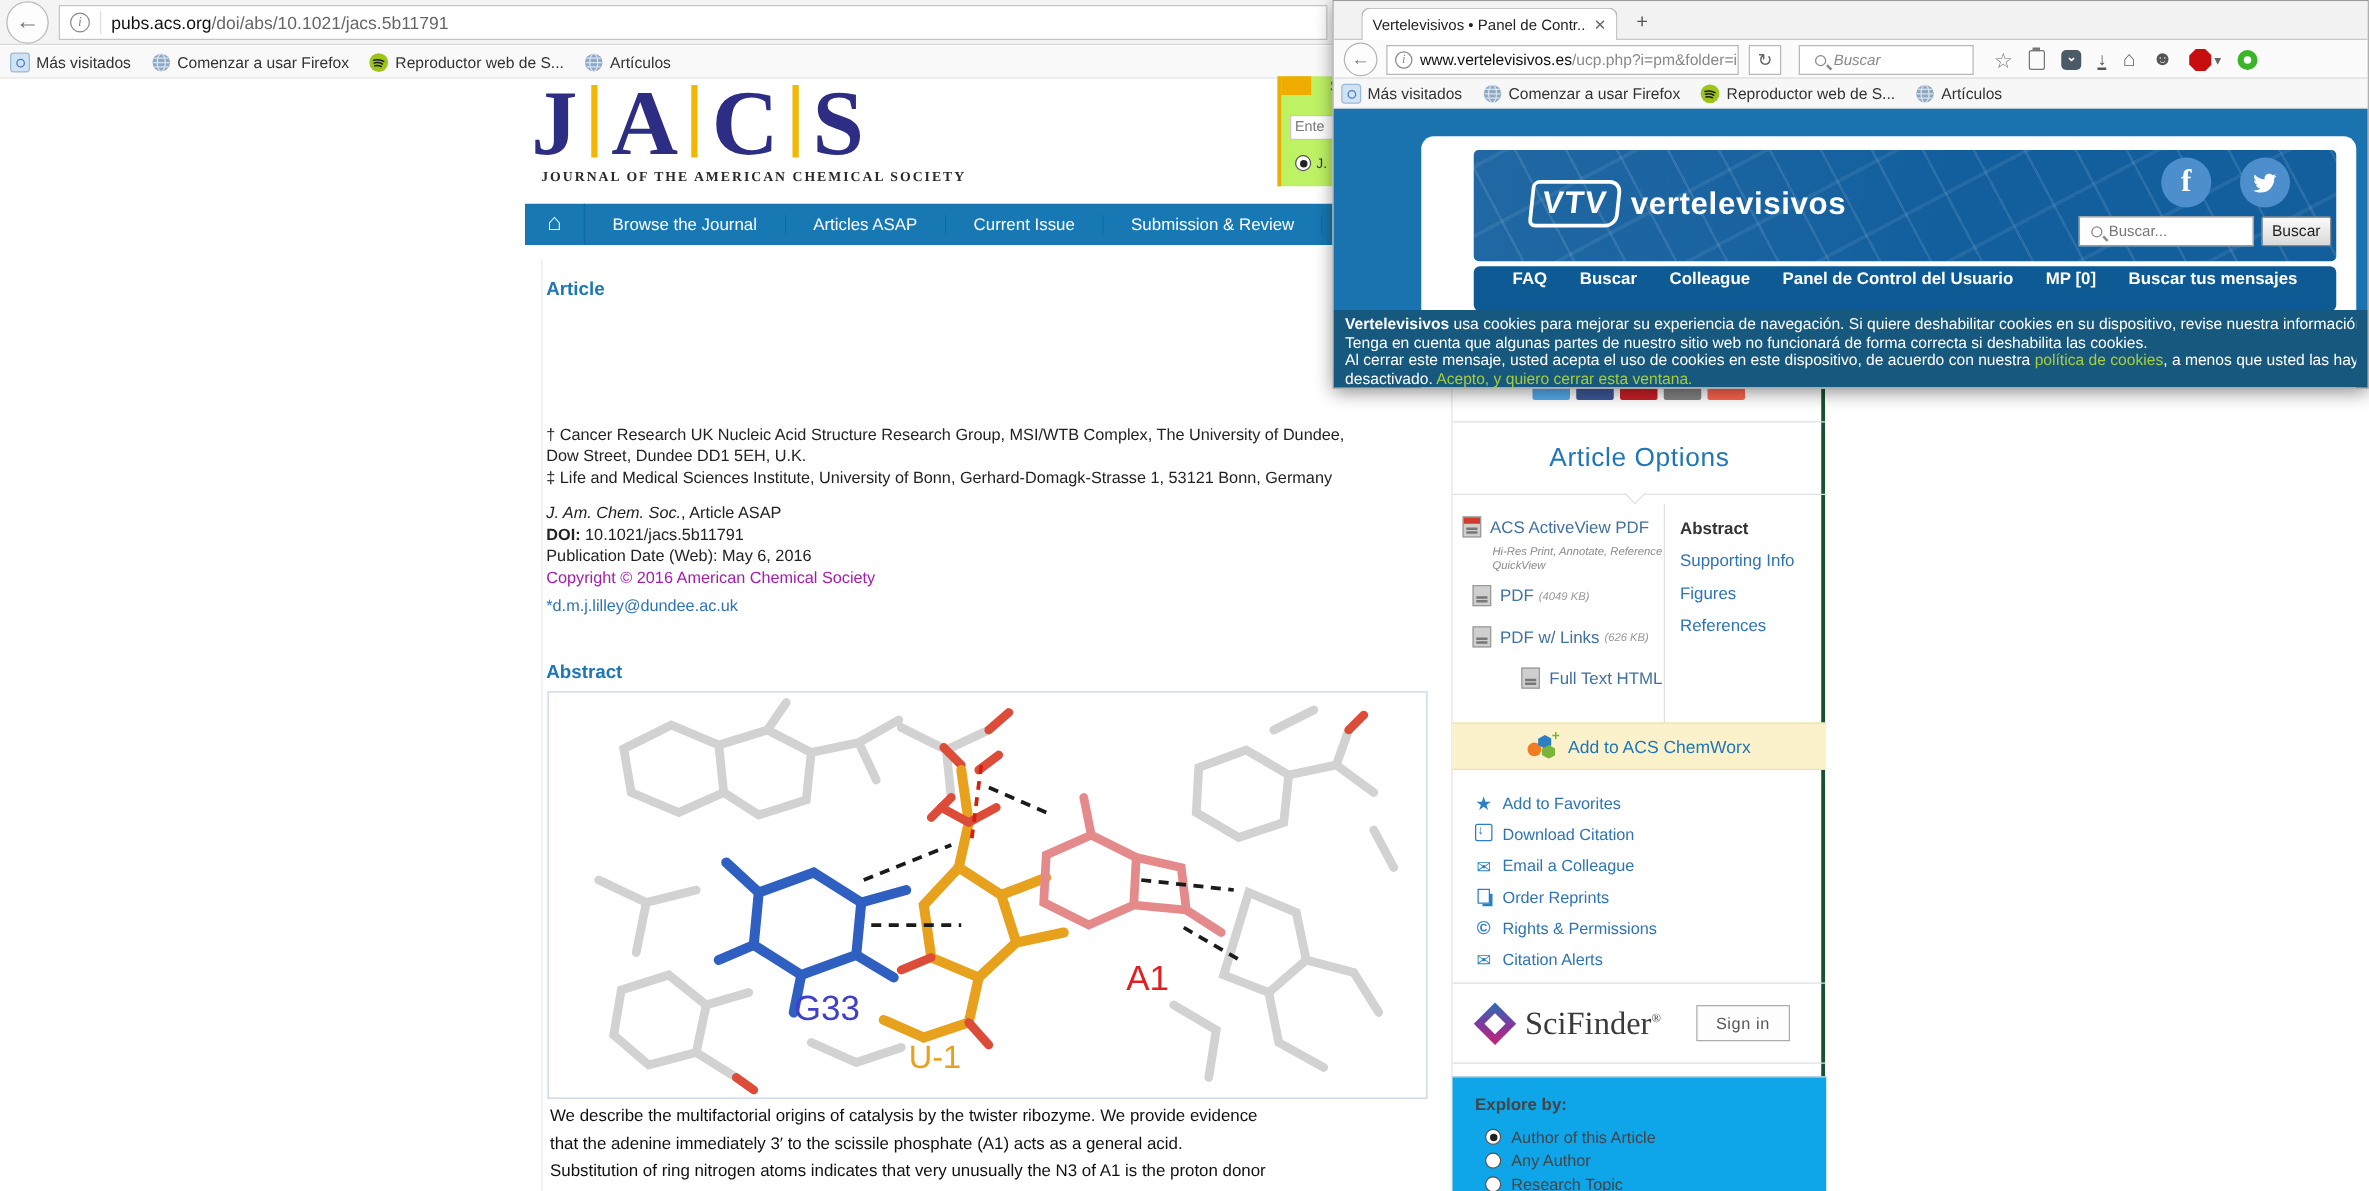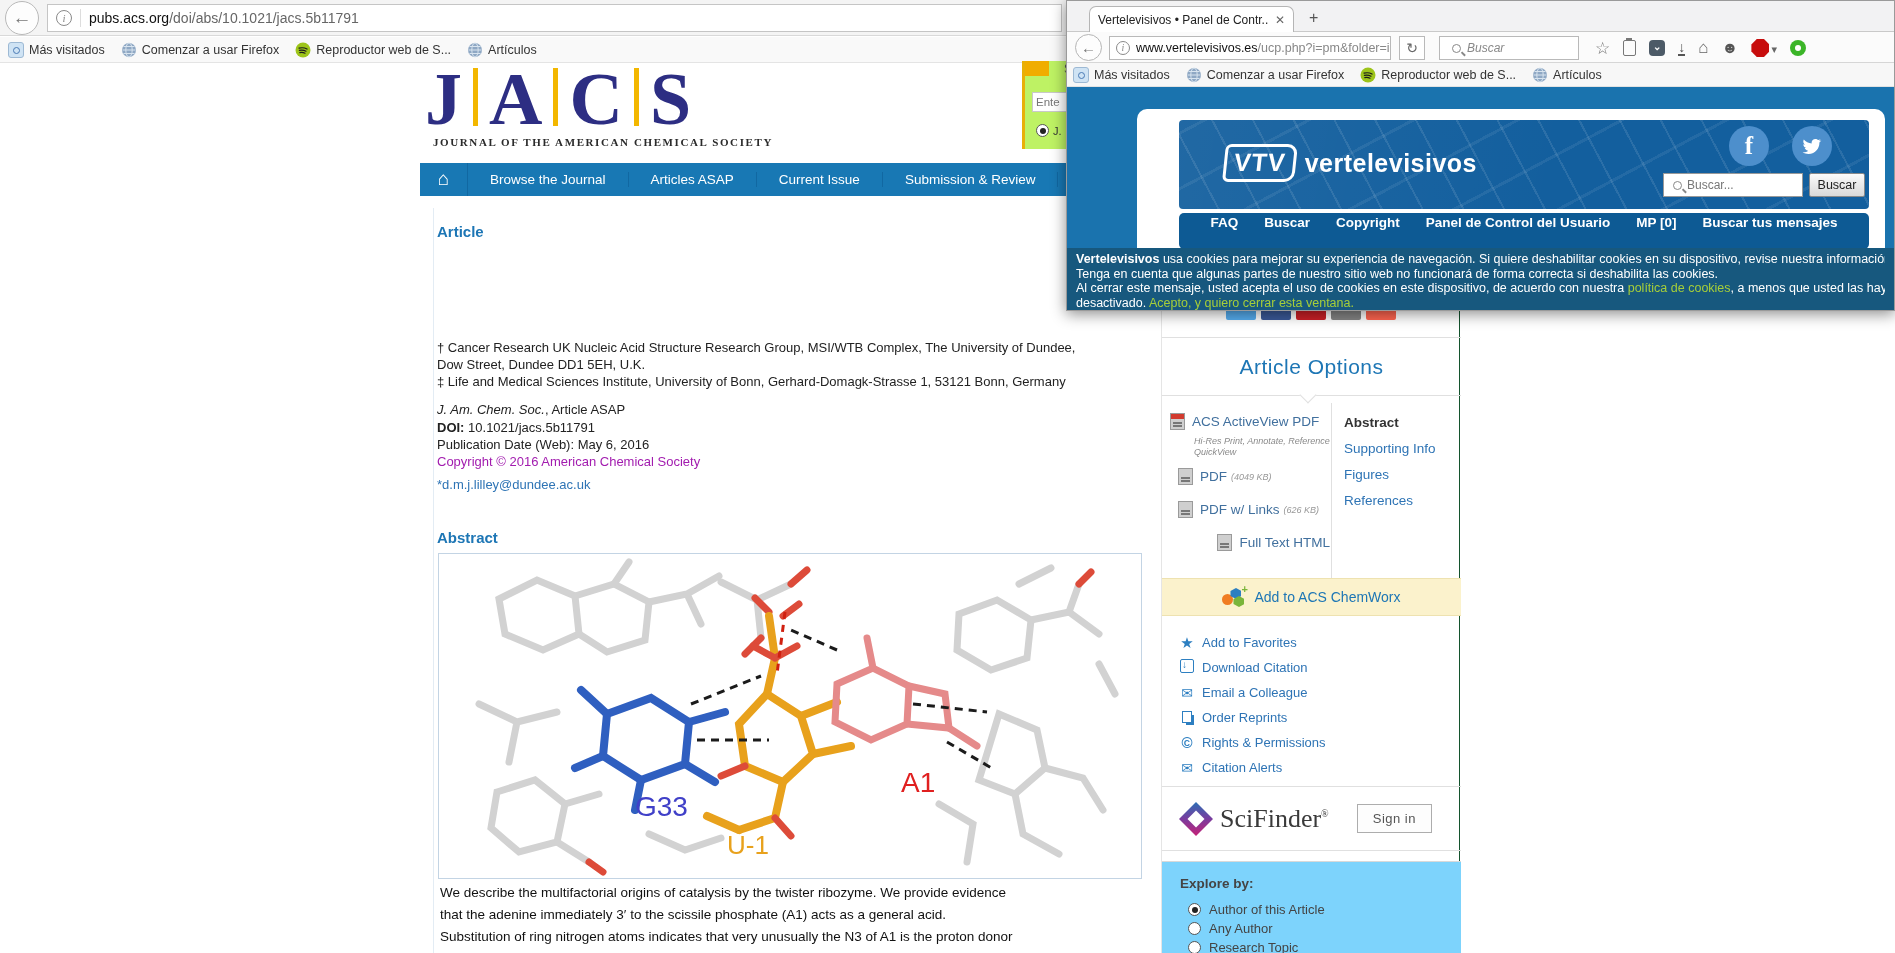--- a/index.html
+++ b/index.html
@@ -59,21 +59,21 @@
   .doi-line b { font-weight:bold; }
   .pub-line { position:absolute; left:437px; top:374px; font-size:13px; color:#222; }
   .copy-line { position:absolute; left:437px; top:391px; font-size:13px; font-weight:normal; color:#a21caf; }
   .email-line { position:absolute; left:437px; top:414px; font-size:13px; color:#2e74b5; }
   .abs-heading { position:absolute; left:437px; top:466px; font-size:15px; font-weight:bold; color:#1d76b5; }
   .figure-box { position:absolute; left:438px; top:490px; width:704px; height:326px; border:1px solid #c3d4e4; background:#fff; }
   .abstract-lines { position:absolute; left:440px; top:822px; width:660px; }
   .abstract-lines div { font-size:13.5px; color:#111; height:22px; white-space:nowrap; }
 
   
-  .sidebar { position:absolute; left:1161px; top:0px; width:299px; height:890px; border-left:1px solid #e5e5e5; border-right:1px solid #14532d; }
+  .sidebar { position:absolute; left:1161px; top:0px; width:299px; height:890px; border-left:1px solid #e5e5e5; border-right:3px solid #14532d; }
   .share-row { position:absolute; left:64px; top:240px; display:flex; }
   .share-ic { width:30px; height:17px; margin-right:5px; border-radius:2px; }
   .sb-divider { position:absolute; left:0; width:299px; height:1px; background:#e0e0e0; }
   .sb-heading { position:absolute; left:0; top:292px; width:299px; text-align:center; font-size:21px; color:#1d76b5; letter-spacing:.5px; }
   .notch { position:absolute; left:140px; top:326px; width:12px; height:12px; background:#fff; border-right:1px solid #e0e0e0; border-bottom:1px solid #e0e0e0; transform:rotate(45deg); }
   .opt-left { position:absolute; left:8px; top:350px; width:160px; }
   .opt-vline { position:absolute; left:169px; top:340px; width:1px; height:175px; background:#e0e0e0; }
   .opt-row { display:flex; align-items:center; margin-bottom:6px; }
   .opt-label { font-size:13.5px; color:#41709e; margin-left:7px; white-space:nowrap; }
   .opt-size { font-size:9px; font-style:italic; color:#999; margin-left:4px; }
@@ -103,21 +103,21 @@
   .icon-mail:before { content:"✉"; font-size:14px; }
   .icon-pages { width:10px; height:12px; border:1.5px solid #2d7fc1; display:inline-block; background:#fff; box-shadow:3px 3px 0 -1px #2d7fc1; }
   .icon-copyright:before { content:"©"; font-size:15px; font-weight:bold;}
   .scifinder { position:absolute; left:0; top:723px; width:299px; height:65px; border-top:1px solid #e0e0e0; border-bottom:1px solid #e0e0e0;
     display:flex; align-items:center; padding-left:22px; }
   .sf-diamond { width:24px; height:24px; transform:rotate(45deg); background:linear-gradient(135deg,#2b6fb5,#7a3c9e,#c52277); position:relative; flex:none; }
   .sf-diamond:after { content:""; position:absolute; left:6px; top:6px; width:12px; height:12px; background:#fff; }
   .sf-name { font-family:"Liberation Serif", serif; font-size:26px; color:#3a3a3a; margin-left:12px; }
   .sf-reg { font-size:10px; vertical-align:super; }
   .sf-signin { margin-left:28px; border:1px solid #adadad; background:#fdfdfd; color:#555; font-size:13px; padding:6px 15px; letter-spacing:.5px;}
-  .explore { position:absolute; left:0; top:798px; width:299px; height:92px; background:#7dd3fc; border-top:1px solid #d9d9d9; padding:14px 0 0 18px; }
+  .explore { position:absolute; left:0; top:798px; width:299px; height:92px; background:#0ea5e9; border-top:1px solid #d9d9d9; padding:14px 0 0 18px; }
   .explore-h { font-size:13.5px; font-weight:bold; color:#444; margin-bottom:9px; }
   .exp-row { display:flex; align-items:center; height:19px; }
   .exp-row span { font-size:13px; color:#444; margin-left:8px; }
 
   
   #popup-window { position:absolute; left:1066px; top:0; width:829px; height:311px; background:#fff;
     border:1px solid #9a9a9a; box-shadow:0 3px 14px rgba(0,0,0,.45); z-index:10; }
   .p-tabstrip { position:absolute; left:0; top:0; width:827px; height:31px; background:#f2f2f3; border-bottom:1px solid #c9c9c9;}
   .p-tab { position:absolute; left:22px; top:5px; width:205px; height:26px; background:#fff; border:1px solid #b5b5b5; border-bottom:none;
     border-radius:7px 7px 0 0; display:flex; align-items:center; padding:0 8px; }
@@ -542,21 +542,21 @@
       <div class="v-search">
         <span class="lens"></span>
         <span>Buscar...</span>
       </div>
       <div class="v-sbutton">Buscar</div>
     </div>
     <div class="v-navpill">
       <div class="v-nav1">
           <span>FAQ</span>
           <span>Buscar</span>
-          <span>Copyright</span>
+          <span>Colleague</span>
           <span>Panel de Control del Usuario</span>
           <span>MP [0]</span>
           <span>Buscar tus mensajes</span>
         </div>
     </div>
     <div class="cookie-bar">
       <div><b>Vertelevisivos</b><span> usa cookies para mejorar su experiencia de navegación. Si quiere deshabilitar cookies en su dispositivo, revise nuestra información</span></div>
       <div>Tenga en cuenta que algunas partes de nuestro sitio web no funcionará de forma correcta si deshabilita las cookies.</div>
       <div><span>Al cerrar este mensaje, usted acepta el uso de cookies en este dispositivo, de acuerdo con nuestra </span><span class="cookie-link">política de cookies</span><span>, a menos que usted las hay</span></div>
       <div><span>desactivado. </span><span class="cookie-link">Acepto, y quiero cerrar esta ventana.</span></div>

